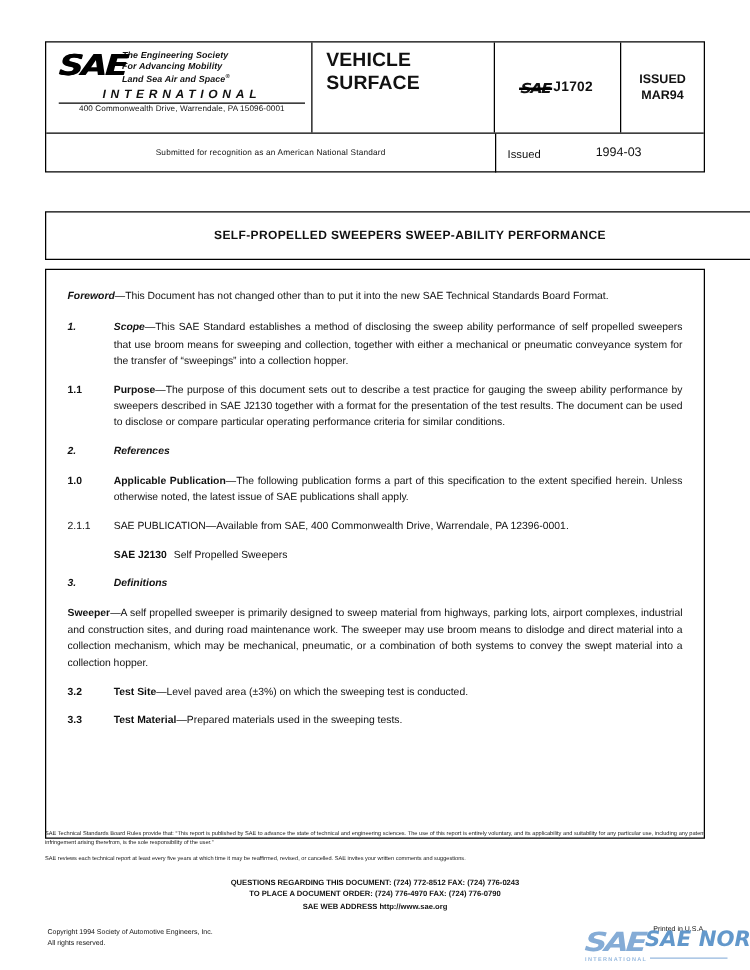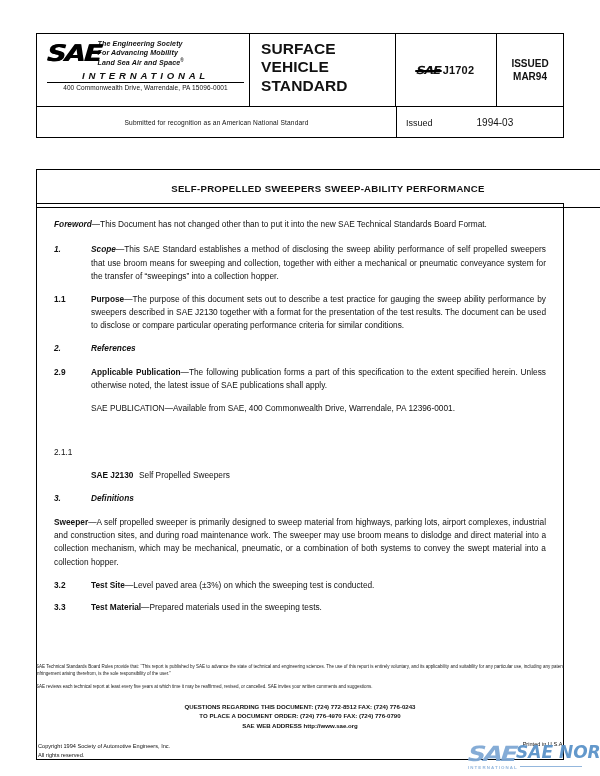--- a/index.html
+++ b/index.html
@@ -123,21 +123,21 @@
   
   .titlebox{
     position:absolute;left:36px;top:156px;width:584px;height:39px;
     border:1.6px solid #000;box-sizing:border-box;
     display:flex;align-items:center;justify-content:center;
     font-size:9.6px;font-weight:bold;letter-spacing:0.3px;margin-top:13px;
   }
 
   
   .bodybox{
-    position:absolute;left:36px;top:203px;width:528px;height:557px;
+    position:absolute;left:36px;top:215px;width:528px;height:456px;
     border:1.6px solid #000;box-sizing:border-box;
     padding:14px 17px 0 17px;
     overflow:hidden;
   }
 
   
   .p{
     display:flex;
     font-size:8.3px;
     line-height:1.60;
@@ -152,21 +152,21 @@
     flex:1;
     text-align:justify;
     text-justify:inter-word;
     hyphens:none;
   }
   .p .txt b{font-weight:bold;}
   .p .txt i{font-style:italic;font-weight:bold;}
   .p.head{margin-bottom:11px;}
   .p.head .txt{font-weight:bold;font-style:italic;}
   .p.fore{margin-bottom:12px;}
-  .p.sub .num{width:37px;flex:0 0 37px;font-weight:normal;margin-top:44px;}
+  .p.sub .num{width:37px;flex:0 0 37px;font-weight:normal;}
   .p.deep{margin-left:37px;}
   .p.deep .num{width:48px;flex:0 0 48px;font-weight:bold;}
   .smallcaps{font-variant:small-caps;}
 
   
   .foot{
     position:absolute;left:36px;top:664px;width:528px;
     font-size:4.5px;
     line-height:1.5;
     text-align:justify;
@@ -234,23 +234,22 @@
             <span>The Engineering Society</span><br>
             <span>For Advancing Mobility</span><br>
             <span>Land Sea Air and Space</span><sup>®</sup>
           </span>
         </div>
         <div class="logo-intl">INTERNATIONAL</div>
         <div class="logo-addr">400 Commonwealth Drive, Warrendale, PA 15096-0001</div>
       </div>
 
       <div class="hdr-title">
+        <div>VEHICLE</div>
         <div>SURFACE</div>
-        <div>VEHICLE</div>
-        <div>STANDARD</div>
       </div>
 
       <div class="hdr-right">
         <div class="hdr-num">
           <span class="sm">SAE</span>
           <span class="nm">J1702</span>
         </div>
         <div class="hdr-issued">
           <span>ISSUED</span>
           <span>MAR94</span>
@@ -284,21 +283,21 @@
       <div class="num">1.1</div>
       <div class="txt"><b>Purpose</b><span>—The purpose of this document sets out to describe a test practice for gauging the sweep ability performance by sweepers described in SAE J2130 together with a format for the presentation of the test results.  The document can be used to disclose or compare particular operating performance criteria for similar conditions.</span></div>
     </div>
 
     <div class="p head">
       <div class="num it">2.</div>
       <div class="txt">References</div>
     </div>
 
     <div class="p">
-      <div class="num">2.9</div>
+      <div class="num">1.0</div>
       <div class="txt"><b>Applicable Publication</b><span>—The following publication forms a part of this specification to the extent specified herein.  Unless otherwise noted, the latest issue of SAE publications shall apply.</span></div>
     </div>
 
     <div class="p sub">
       <div class="num">2.1.1</div>
       <div class="txt"><span class="smallcaps">SAE PUBLICATION</span><span>—Available from SAE, 400 Commonwealth Drive, Warrendale, PA 12396-0001.</span></div>
     </div>
 
     <div class="p deep">
       <div class="num">SAE J2130</div>

